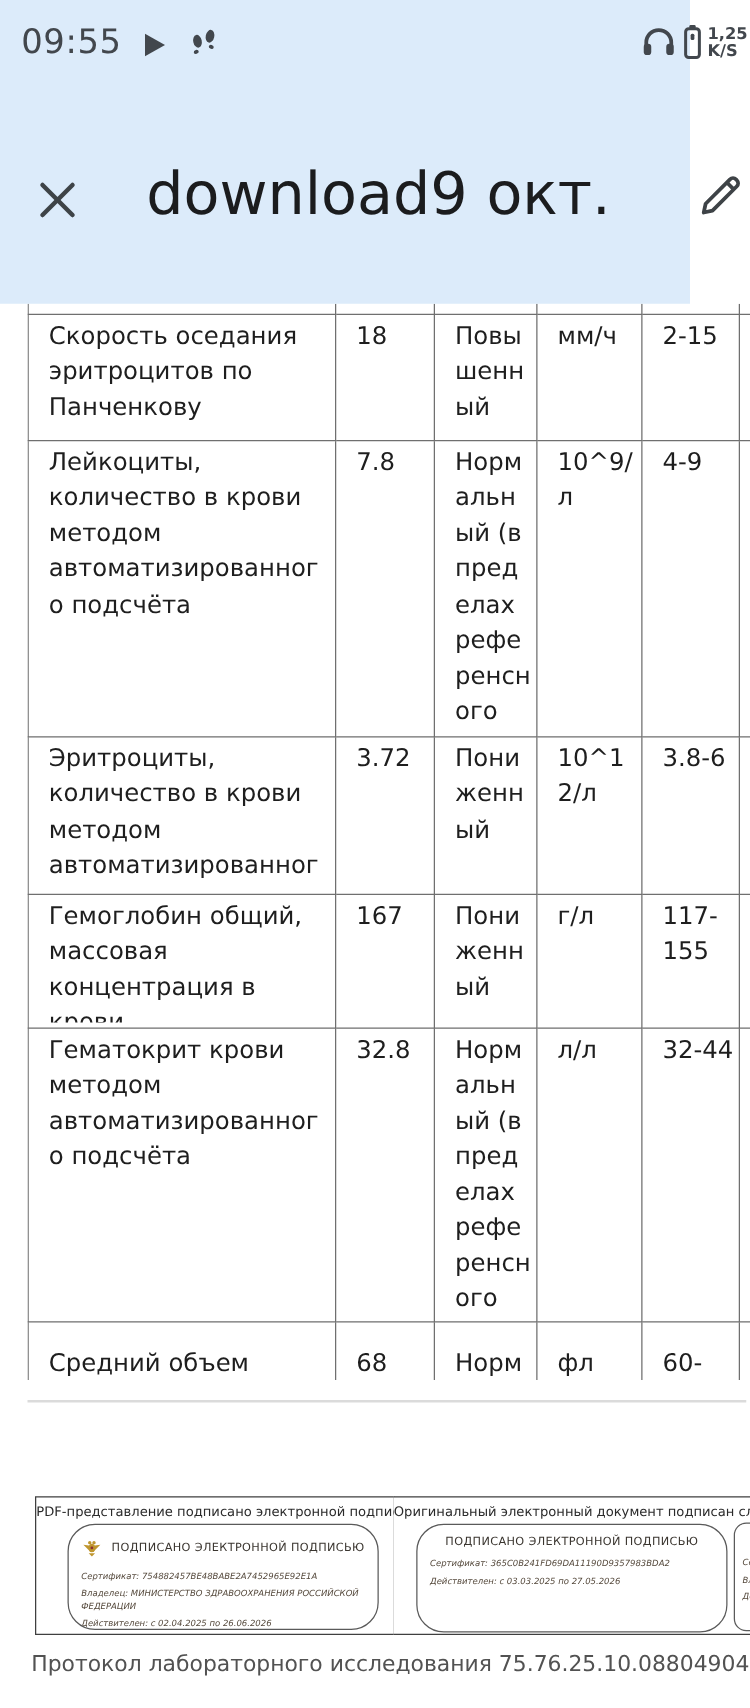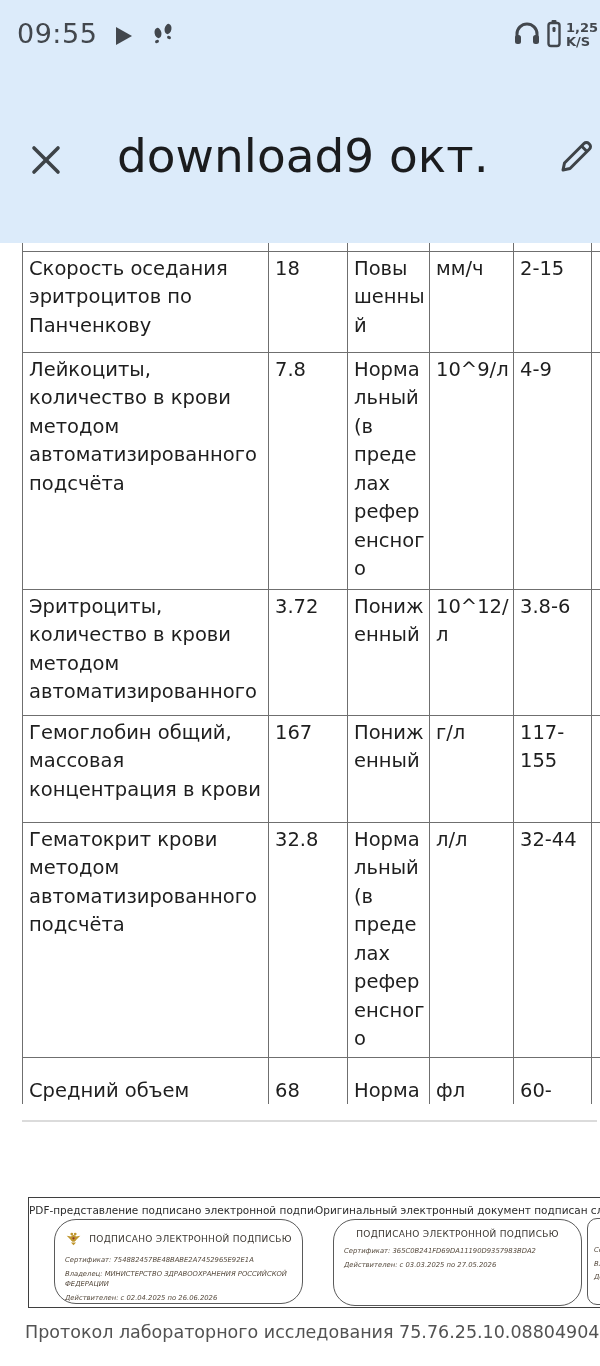--- a/index.html
+++ b/index.html
@@ -8,39 +8,39 @@
     --c-text:#1e1e1e;
     --c-icon:#42474d;
     --c-footer-text:#525252;
   }
   *{margin:0;padding:0;box-sizing:border-box;}
   html,body{width:600px;height:1366px;overflow:hidden;background:#ffffff;
     font-family:"DejaVu Sans","Liberation Sans",sans-serif;}
   .screen{position:relative;width:600px;height:1366px;overflow:hidden;background:#fff;}
 
   
-  .top-blue{position:absolute;left:0;top:0;width:600px;height:243px;background:var(--c-header-bg);}
+  .top-blue{position:absolute;left:0;top:0;width:552px;height:243px;background:var(--c-header-bg);}
   .statusbar{position:absolute;left:0;top:0;width:600px;height:70px;}
   .sb-time{position:absolute;left:17px;top:18px;font-size:27px;color:var(--c-icon);letter-spacing:.5px;}
   .sb-play{position:absolute;left:112px;top:25px;}
   .sb-steps{position:absolute;left:149px;top:21px;}
   .sb-right{position:absolute;right:2px;top:18px;display:flex;align-items:center;gap:4px;}
   .sb-speed{display:flex;flex-direction:column;align-items:flex-start;line-height:1.05;
     font-size:13px;font-weight:bold;color:var(--c-icon);}
   .appbar{position:absolute;left:0;top:128px;width:600px;height:80px;}
   .appbar .close{position:absolute;left:26px;top:12px;cursor:pointer;}
   .appbar .title{position:absolute;left:117px;top:0px;font-size:47px;color:#1b1c1e;
     white-space:nowrap;max-width:430px;overflow:hidden;}
   .appbar .edit{position:absolute;left:553px;top:6px;cursor:pointer;}
 
   
   .tablewrap{position:absolute;left:22px;top:243px;width:578px;overflow:hidden;height:861px;}
   table.results{border-collapse:collapse;table-layout:fixed;width:618px;}
   table.results td{border:1px solid var(--c-table-border);vertical-align:top;
-    padding:3px 4px 4px 6px;font-size:19.5px;line-height:28.5px;color:var(--c-text);}
+    padding:3px 4px 4px 16px;font-size:19.5px;line-height:28.5px;color:var(--c-text);}
   tr.spacer td{border-top:none;padding:0;height:8px;}
   td .ch{overflow:hidden;overflow-wrap:anywhere;}
   .r1 .ch{height:93px;} .r2 .ch{height:229px;} .r3 .ch{height:118px;}
   .r4 .ch{height:99px;} .r5 .ch{height:227px;} .r6 .ch{height:43px;margin-top:16px;}
   col.c-name{width:246px;} col.c-val{width:79px;} col.c-status{width:82px;}
   col.c-unit{width:84px;} col.c-range{width:78px;} col.c-extra{width:49px;}
 
   .separator{position:absolute;left:22px;top:1120px;width:575px;height:2px;background:#dbdbdb;}
 
   

